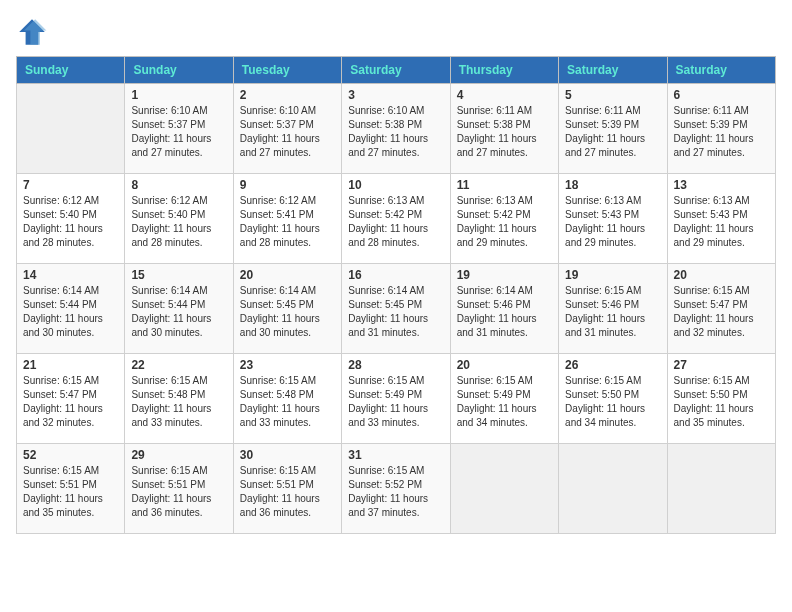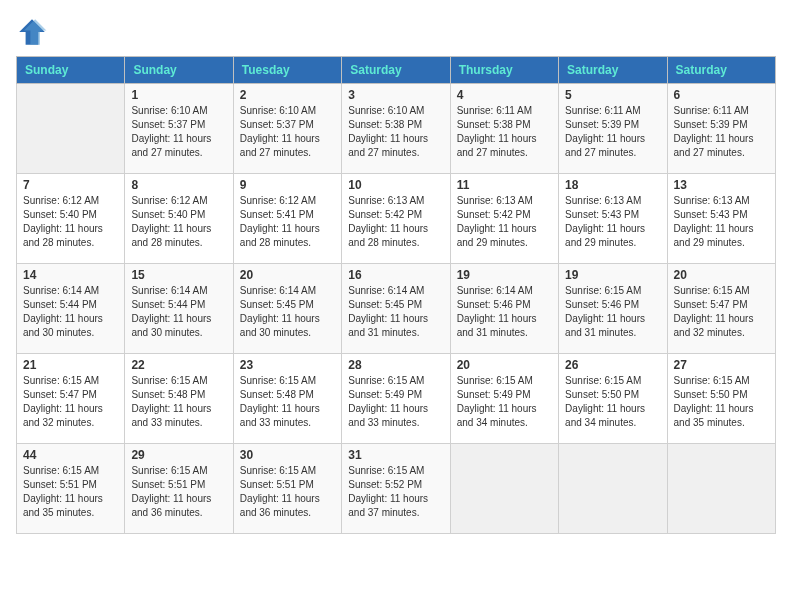--- a/index.html
+++ b/index.html
@@ -292,21 +292,21 @@
         </td>
         <td>
           <span class="day-number">27</span>
           <div class="day-info" style="white-space: pre-line;">Sunrise: 6:15 AM
 Sunset: 5:50 PM
 Daylight: 11 hours and 35 minutes.</div>
         </td>
       </tr>
       <tr>
         <td>
-          <span class="day-number">44</span>
+          <span class="day-number">52</span>
           <div class="day-info" style="white-space: pre-line;">Sunrise: 6:15 AM
 Sunset: 5:51 PM
 Daylight: 11 hours and 35 minutes.</div>
         </td>
         <td>
           <span class="day-number">29</span>
           <div class="day-info" style="white-space: pre-line;">Sunrise: 6:15 AM
 Sunset: 5:51 PM
 Daylight: 11 hours and 36 minutes.</div>
         </td>

